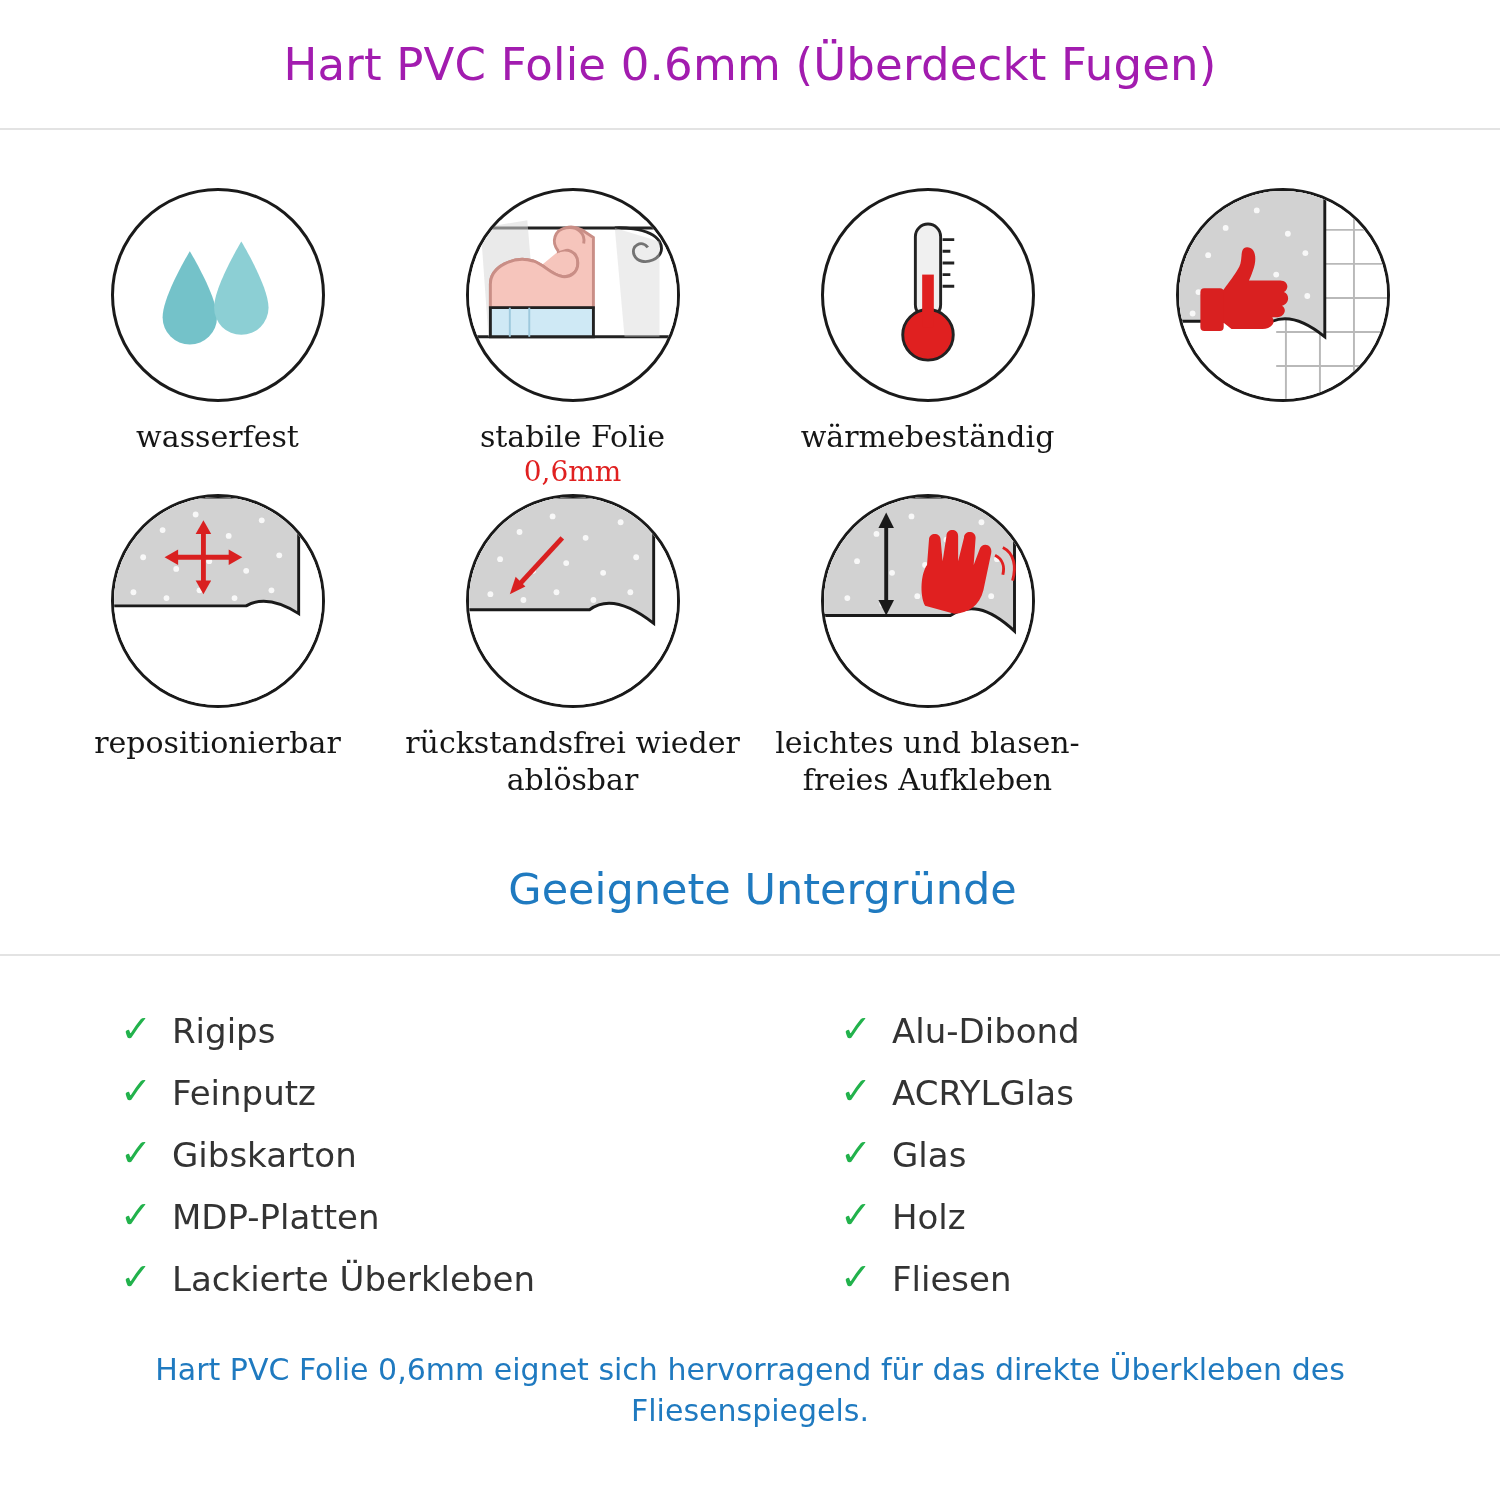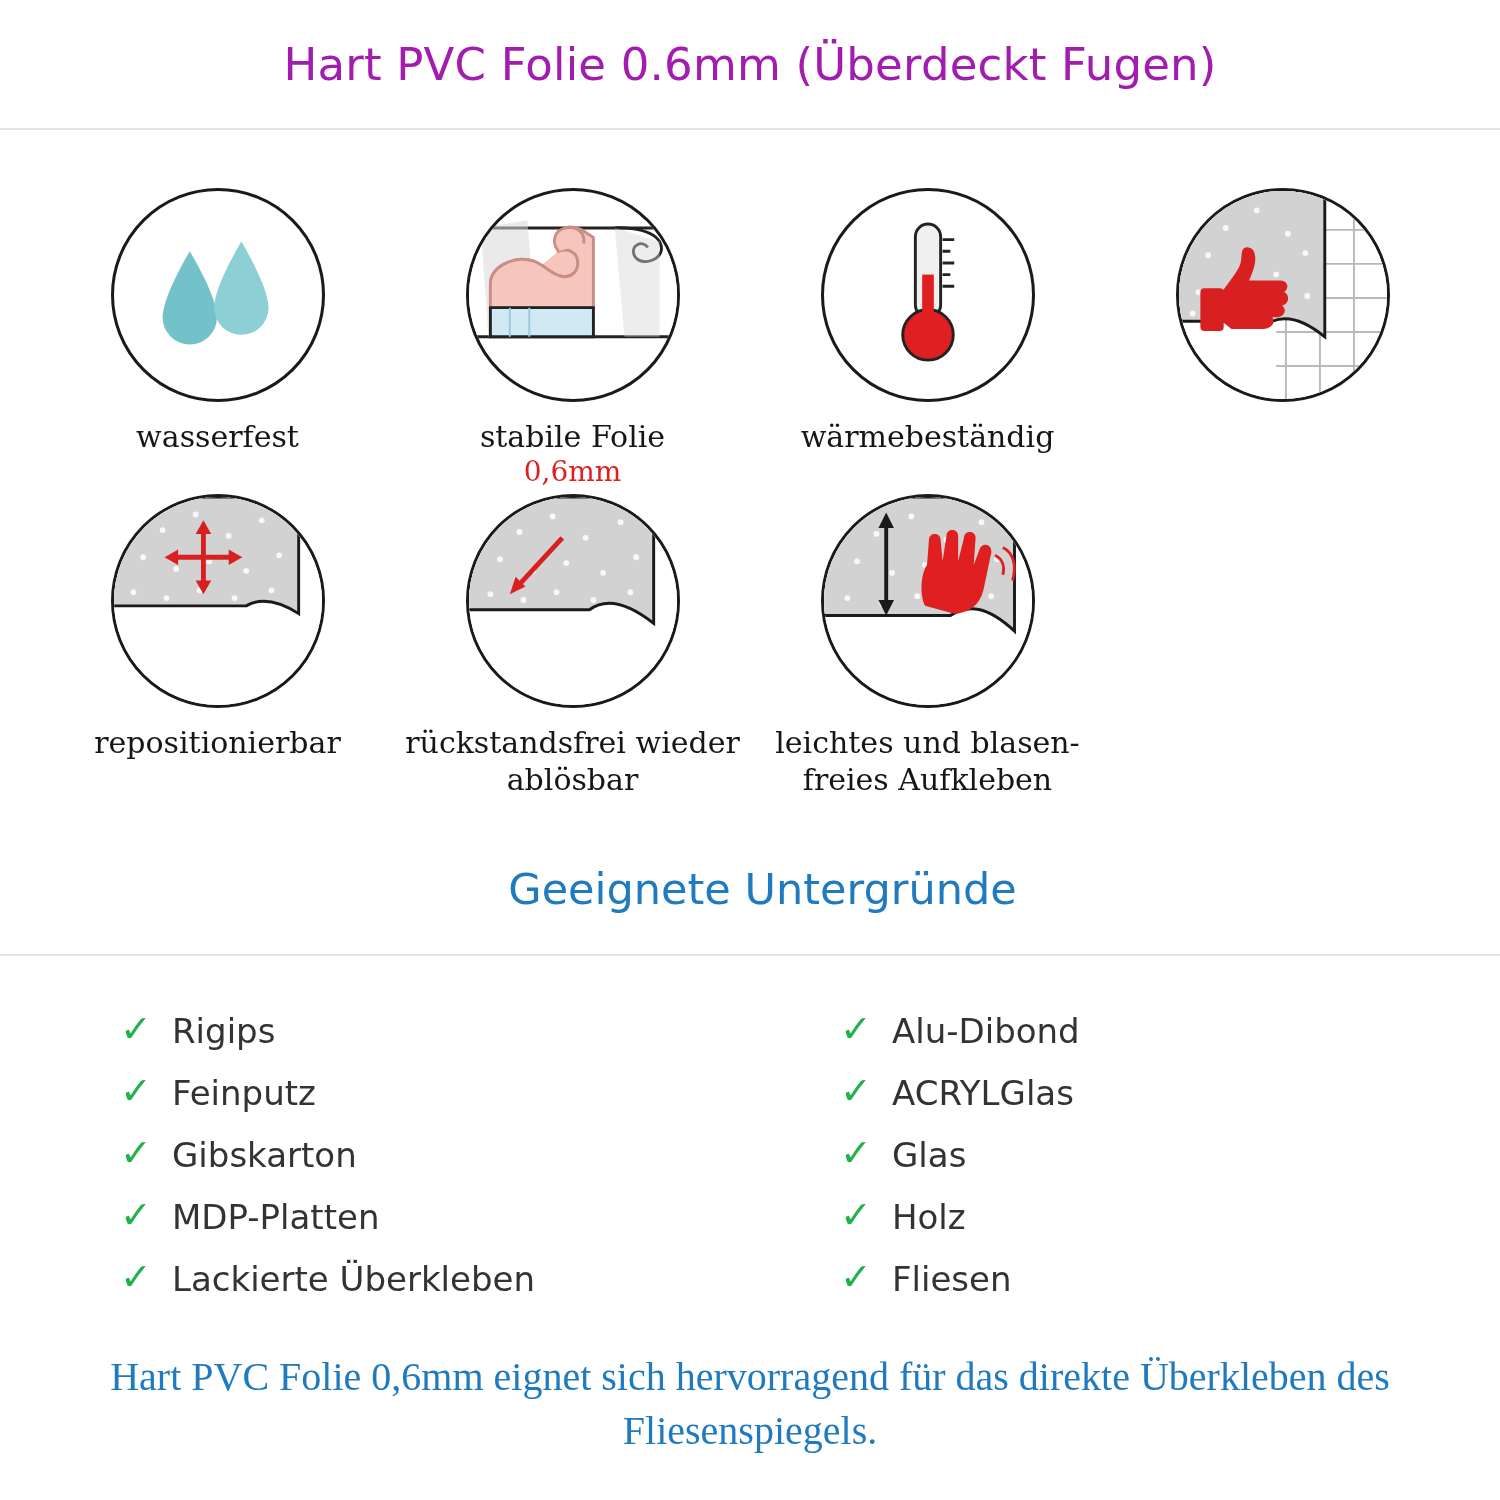--- a/index.html
+++ b/index.html
@@ -105,24 +105,23 @@
     transform: translateY(-2px);
   }
   .sub-item .sub-label { white-space: nowrap; }
   .col-right .sub-item { padding-left: 90px; }
 
   
   .footnote {
     margin-top: 40px;
     text-align: center;
     color: #1f7ac0;
-    font-size: 40px;
+    font-size: 30px;
     line-height: 1.35;
     padding: 0 90px;
-    font-family: Liberation Serif, serif;
   }
 </style>
 </head>
 <body>
 
 <div class="page">
 
   <div class="header">
     <div class="header-title">Hart PVC Folie 0.6mm (Überdeckt Fugen)</div>
   </div>

